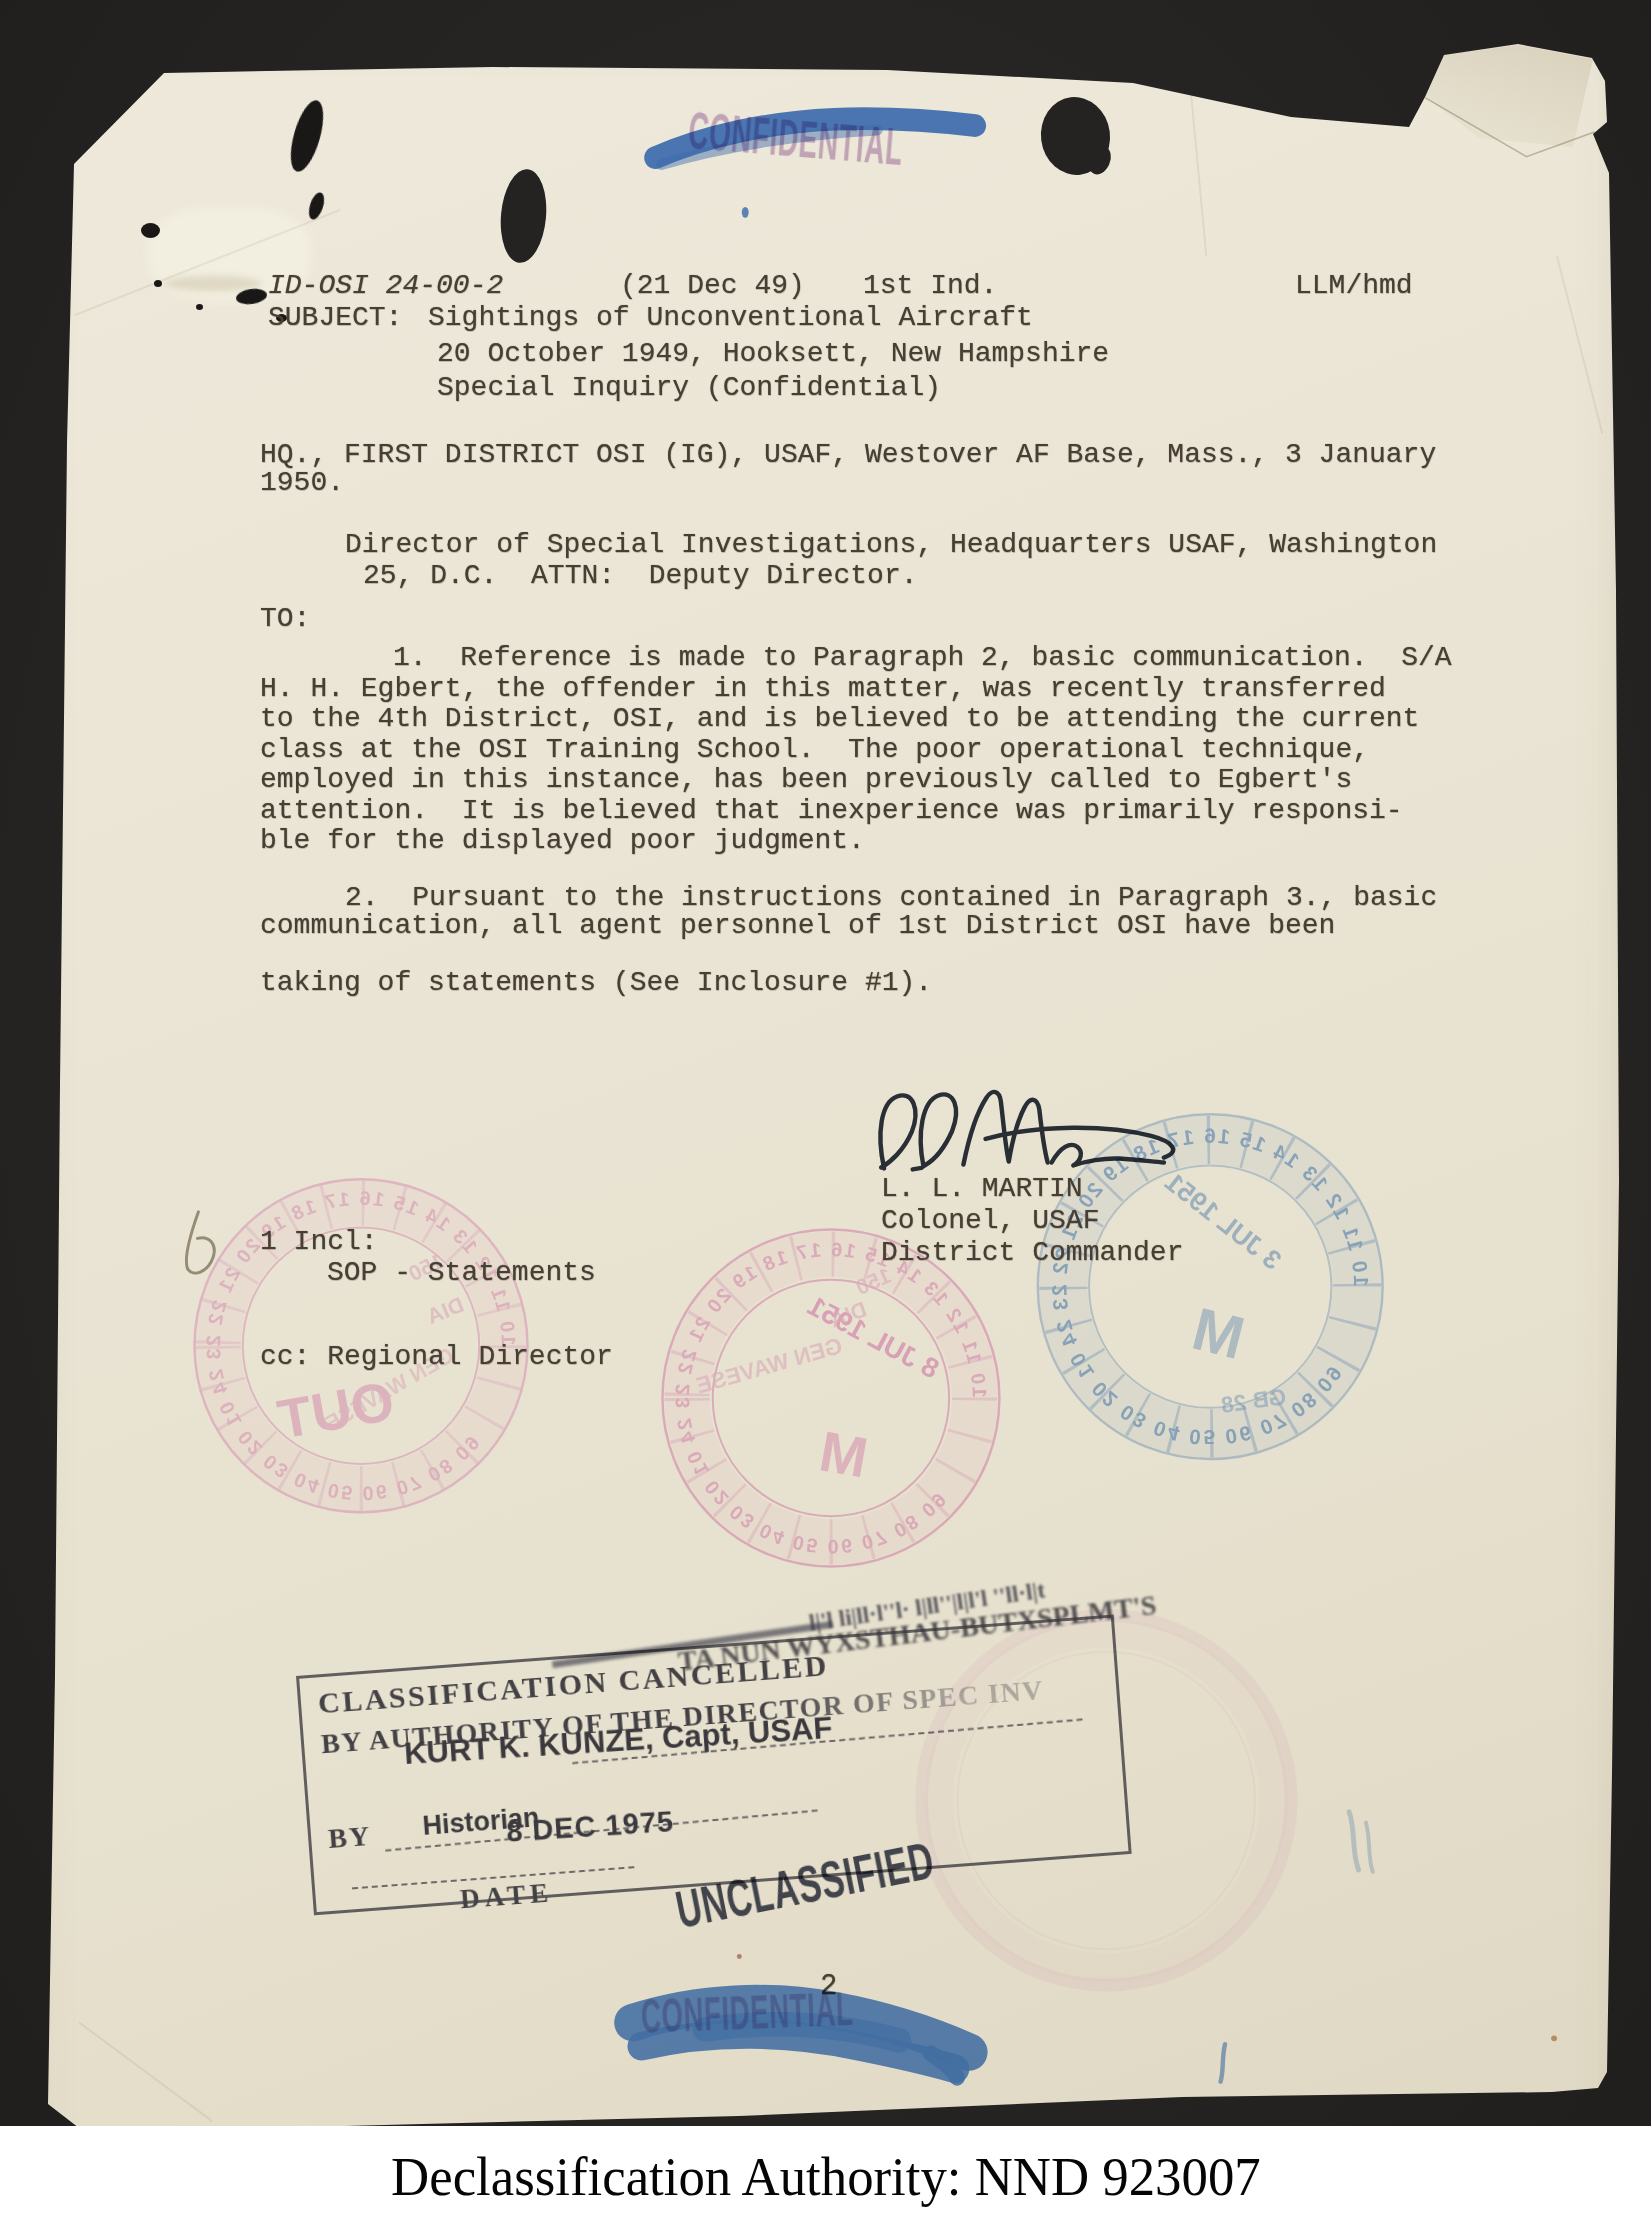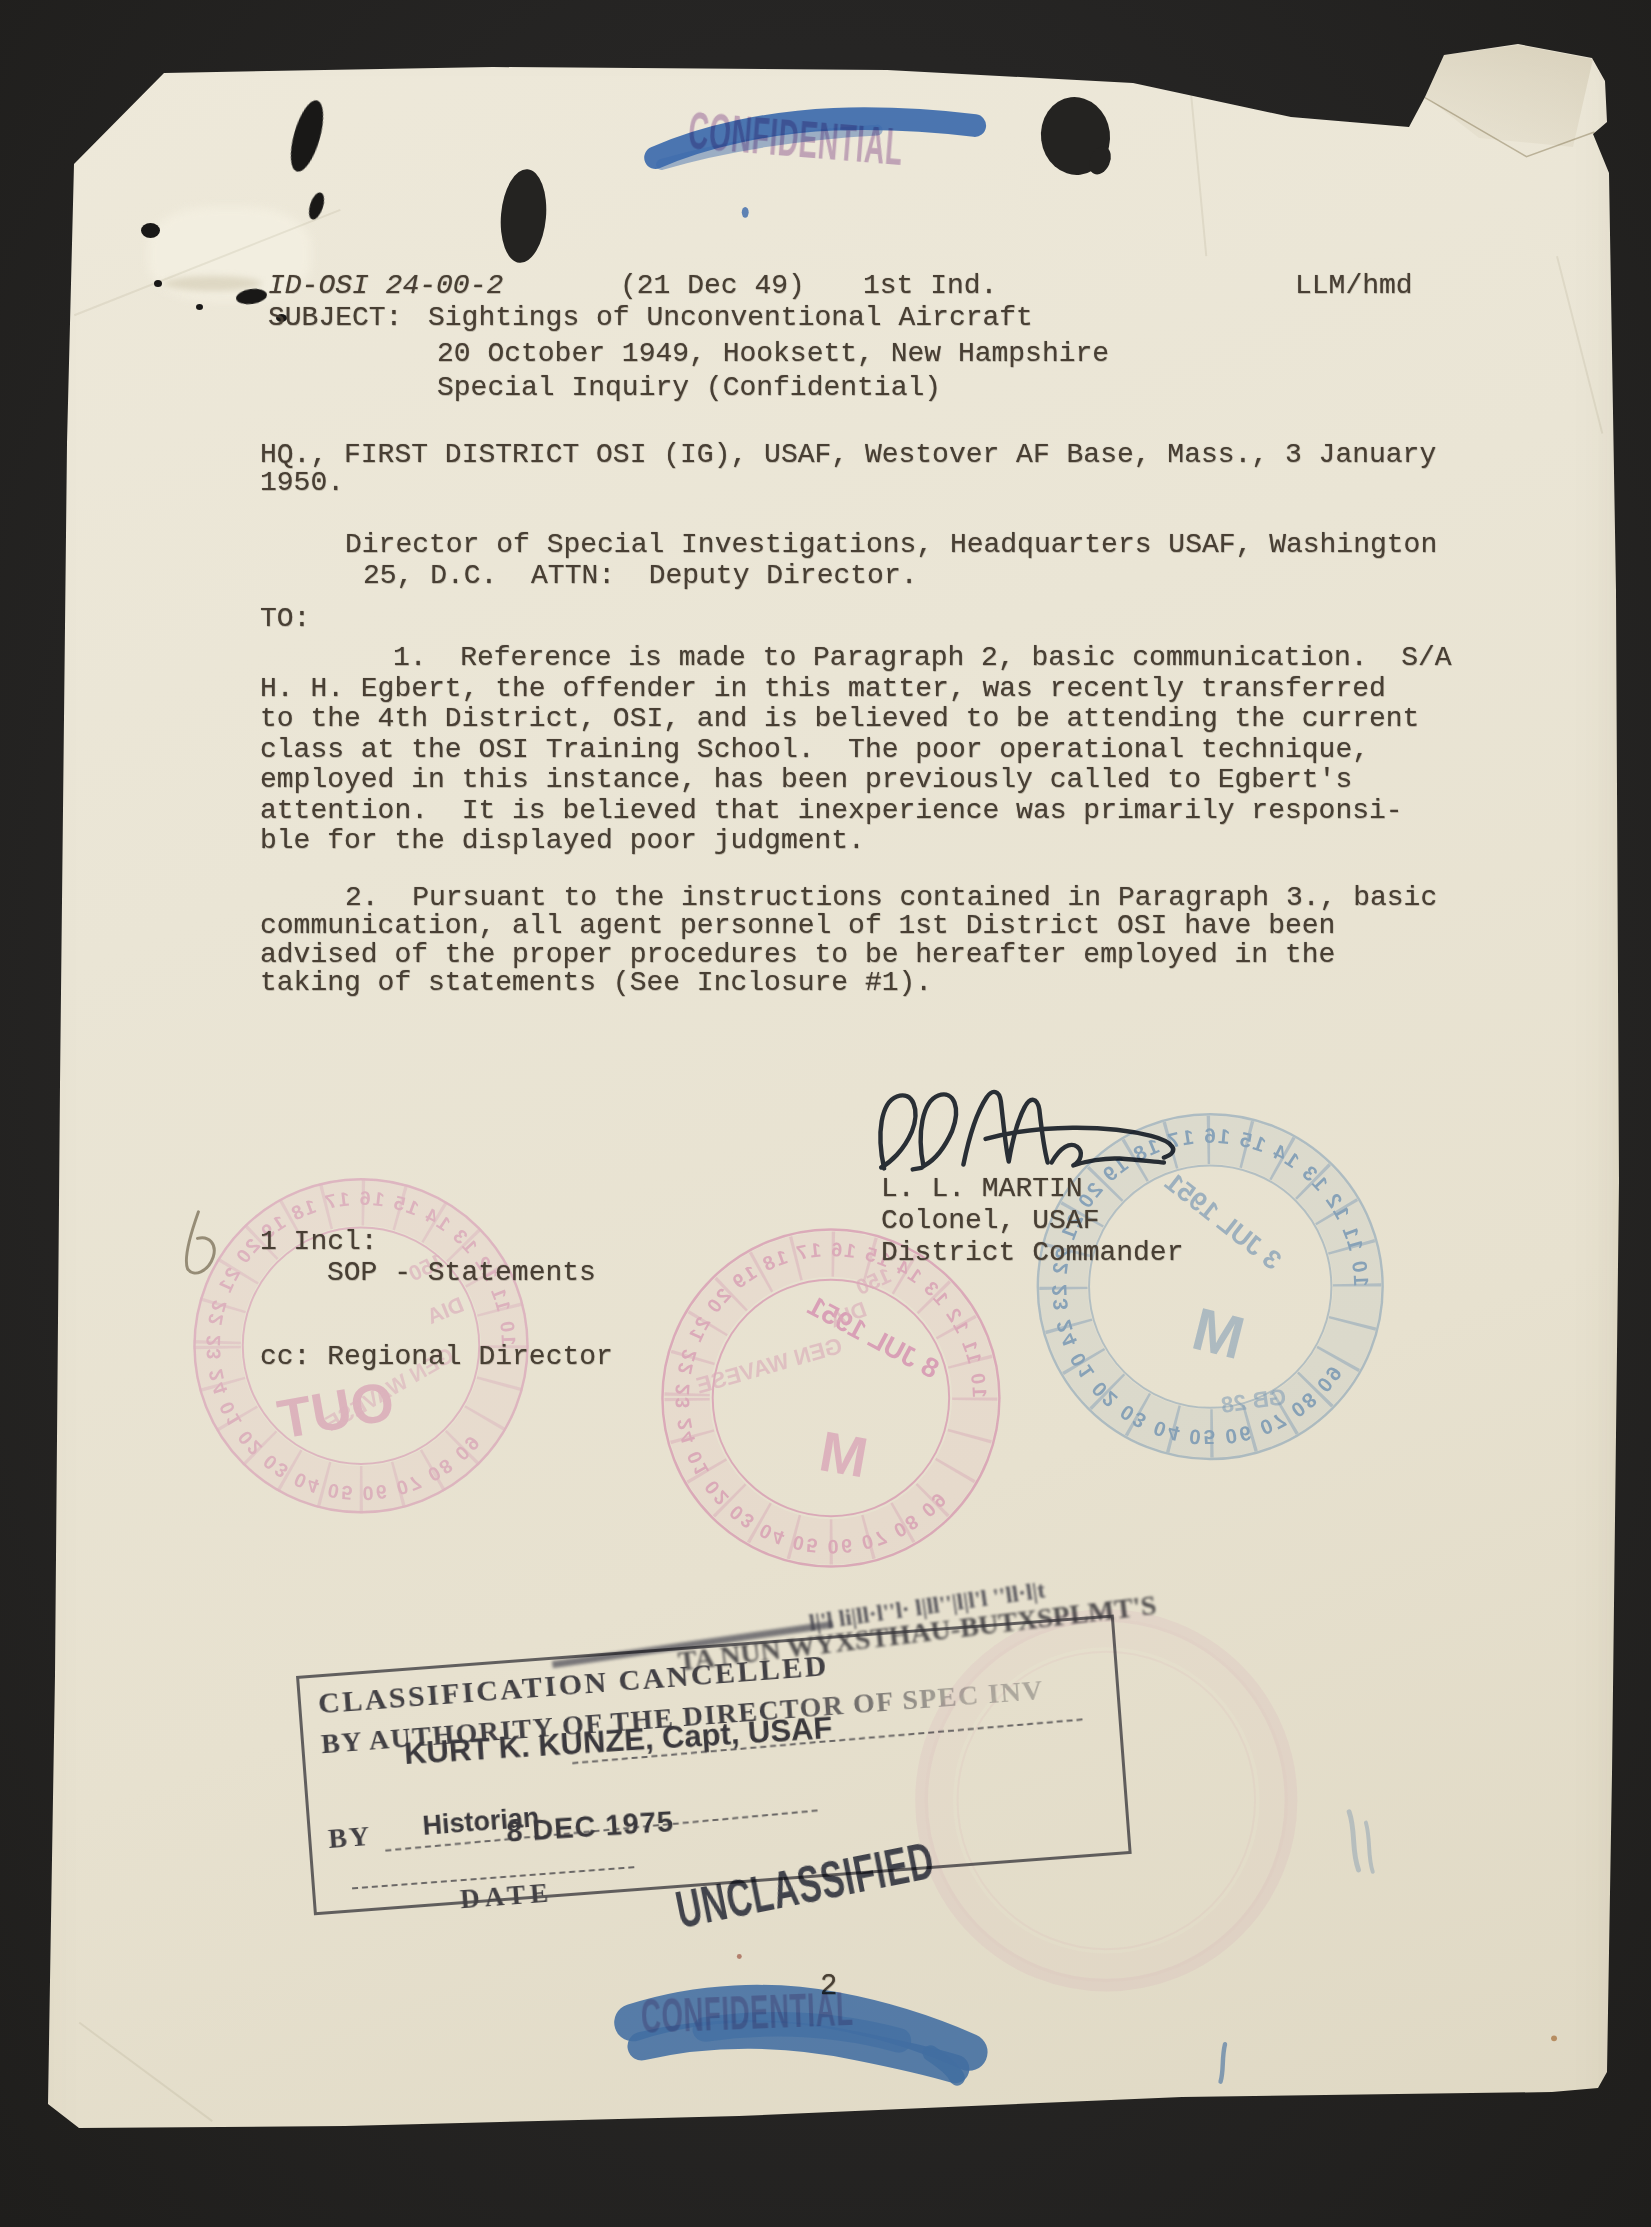--- a/index.html
+++ b/index.html
@@ -151,21 +151,20 @@
     <div class="tw" style="left:345px;top:644px;margin-left:48px;">1.  Reference is made to Paragraph 2, basic communication.  S/A</div>
     <div class="tw" style="left:260px;top:675px;">H. H. Egbert, the offender in this matter, was recently transferred</div>
     <div class="tw" style="left:260px;top:705px;">to the 4th District, OSI, and is believed to be attending the current</div>
     <div class="tw" style="left:260px;top:736px;">class at the OSI Training School.  The poor operational technique,</div>
     <div class="tw" style="left:260px;top:797px;">attention.  It is believed that inexperience was primarily responsi-</div>
     <div class="tw" style="left:260px;top:766px;">employed in this instance, has been previously called to Egbert's</div>
     <div class="tw" style="left:260px;top:827px;">ble for the displayed poor judgment.</div>
 
     <div class="tw" style="left:345px;top:884px;">2.  Pursuant to the instructions contained in Paragraph 3., basic</div>
     <div class="tw" style="left:260px;top:912px;">communication, all agent personnel of 1st District OSI have been</div>
-    <div class="tw" style="left:260px;top:941px;">advised of the proper procedures to be hereafter employed in the</div>
     <div class="tw" style="left:260px;top:969px;">taking of statements (See Inclosure #1).</div>
 
     <div class="tw" style="left:881px;top:1175px;">L. L. MARTIN</div>
     <div class="tw" style="left:881px;top:1207px;">Colonel, USAF</div>
     <div class="tw" style="left:881px;top:1239px;">District Commander</div>
 
     <div class="tw" style="left:260px;top:1228px;">1 Incl:</div>
     <div class="tw" style="left:327px;top:1259px;">SOP - Statements</div>
     <div class="tw" style="left:260px;top:1343px;">cc: Regional Director</div>
 
@@ -234,14 +233,17 @@
         <path d="M1430,4120 C1570,4100 1706,4110 1824,4142" stroke-width="50" opacity=".7"></path>
         <path d="M1888,4168 C1918,4188 1936,4204 1942,4218" stroke-width="32" opacity=".85"></path>
         <path d="M2486,4150 C2479,4178 2484,4202 2477,4226" stroke-width="9" opacity=".6"></path>
       </g>
 
       <circle cx="1500" cy="3972" r="5" fill="#9b3a28" opacity=".55"></circle>
       <circle cx="3154" cy="4138" r="6" fill="#b06a28" opacity=".6"></circle>
     </svg>
   </div>
 
+  <div class="footer">
+    <div class="ftext">Declassification Authority: NND 923007</div>
+  </div>
 </div>
 
 
 </body></html>

